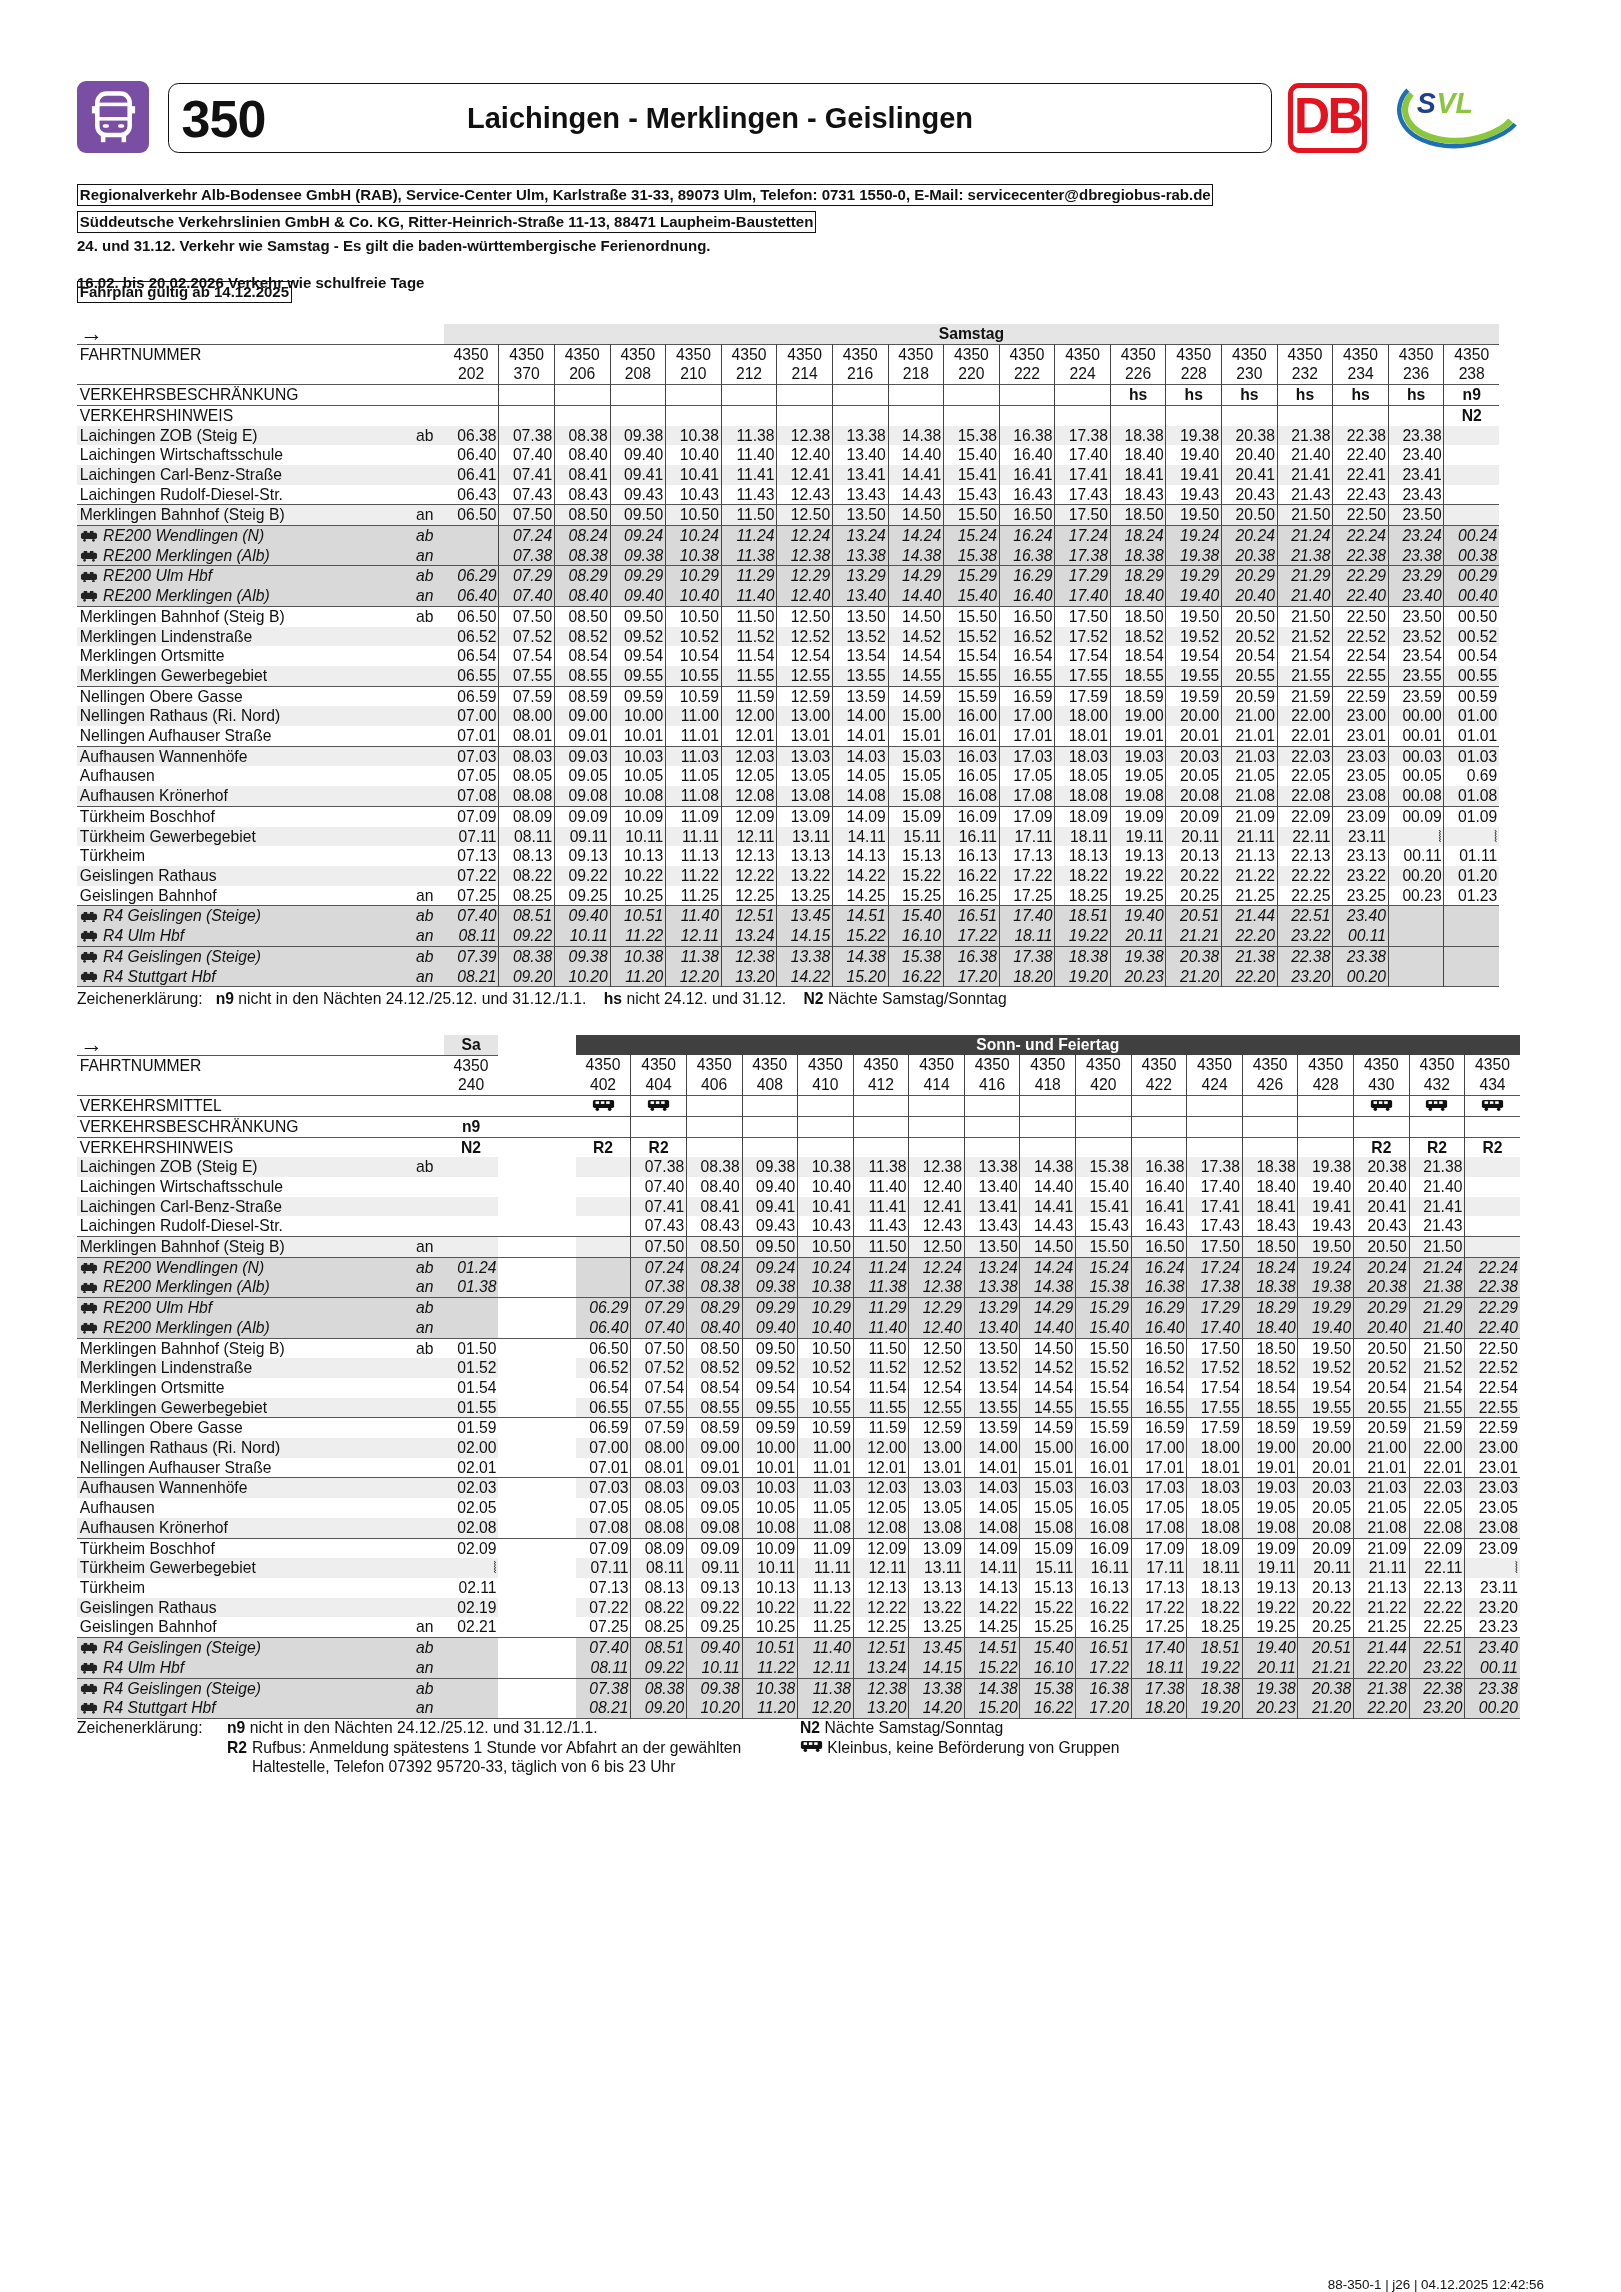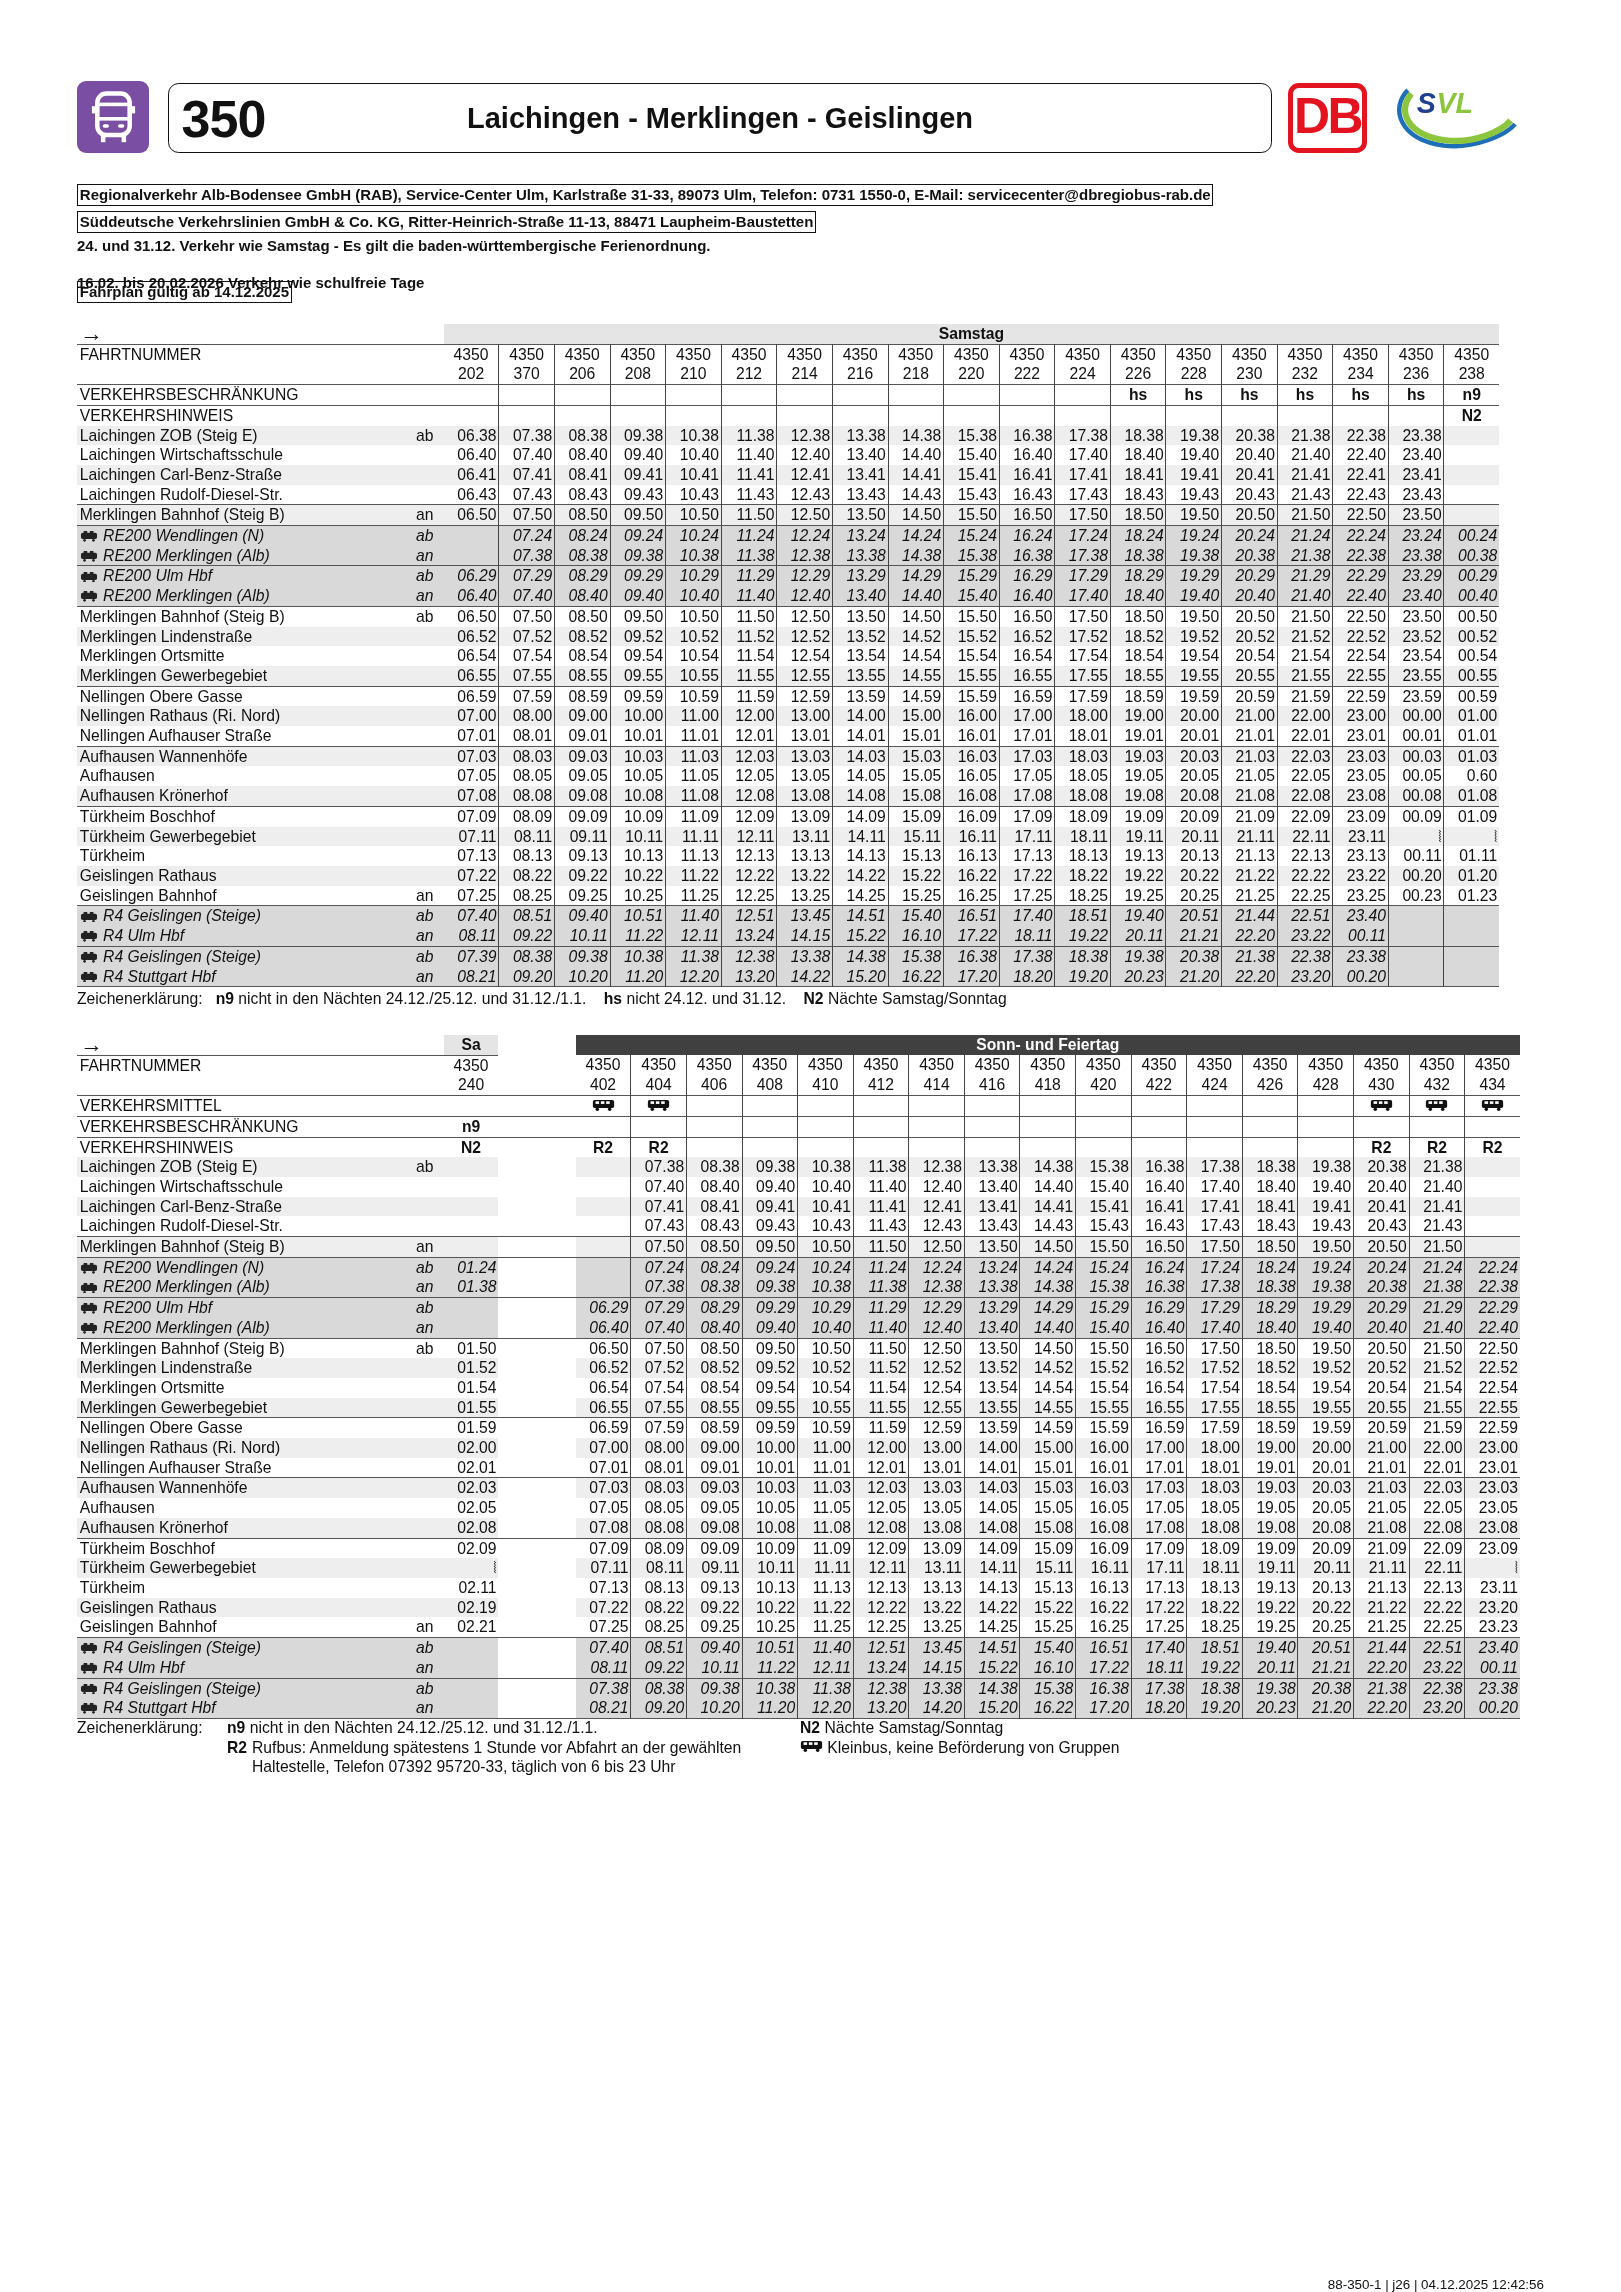--- a/index.html
+++ b/index.html
@@ -599,21 +599,21 @@
         <td class="tm">15.05</td>
         <td class="tm">16.05</td>
         <td class="tm">17.05</td>
         <td class="tm">18.05</td>
         <td class="tm">19.05</td>
         <td class="tm">20.05</td>
         <td class="tm">21.05</td>
         <td class="tm">22.05</td>
         <td class="tm">23.05</td>
         <td class="tm">00.05</td>
-        <td class="tm">0.60</td>
+        <td class="tm">0.69</td>
       </tr>
       <tr class="alt">
         <td class="stop"><span>Aufhausen Krönerhof</span></td>
         <td class="ab"></td>
         <td class="tm first">07.08</td>
         <td class="tm">08.08</td>
         <td class="tm">09.08</td>
         <td class="tm">10.08</td>
         <td class="tm">11.08</td>
         <td class="tm">12.08</td>

